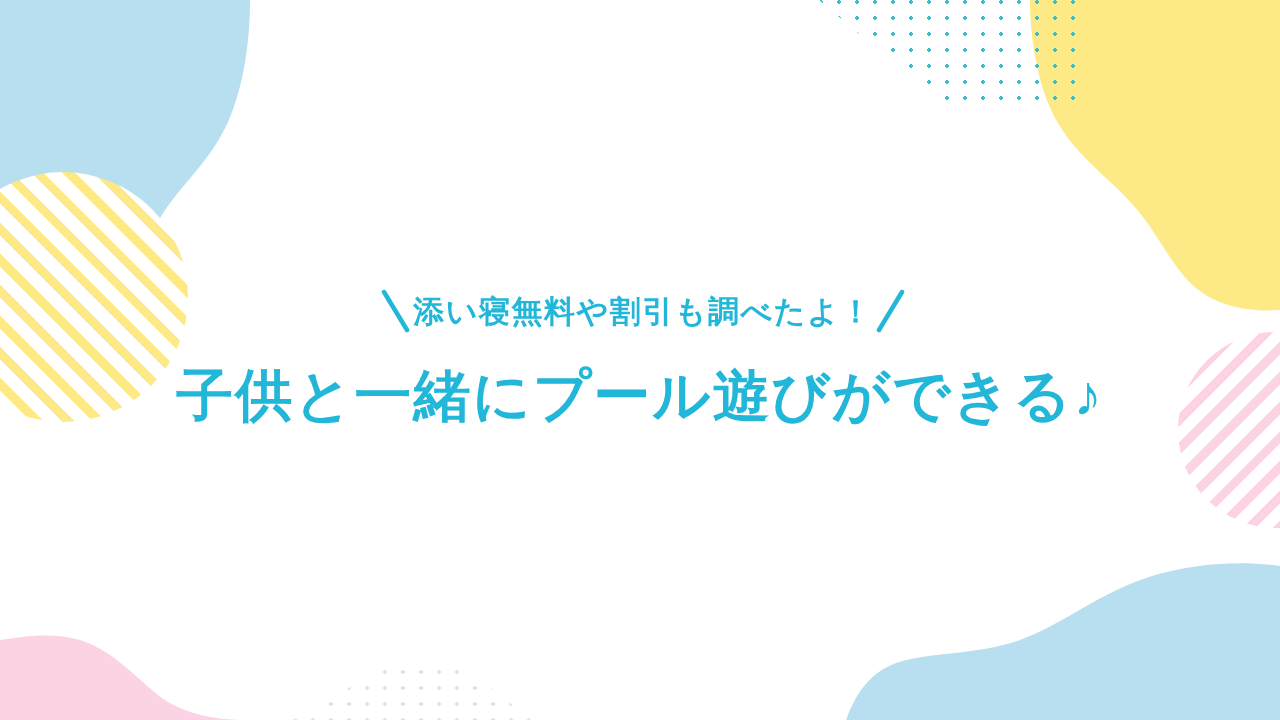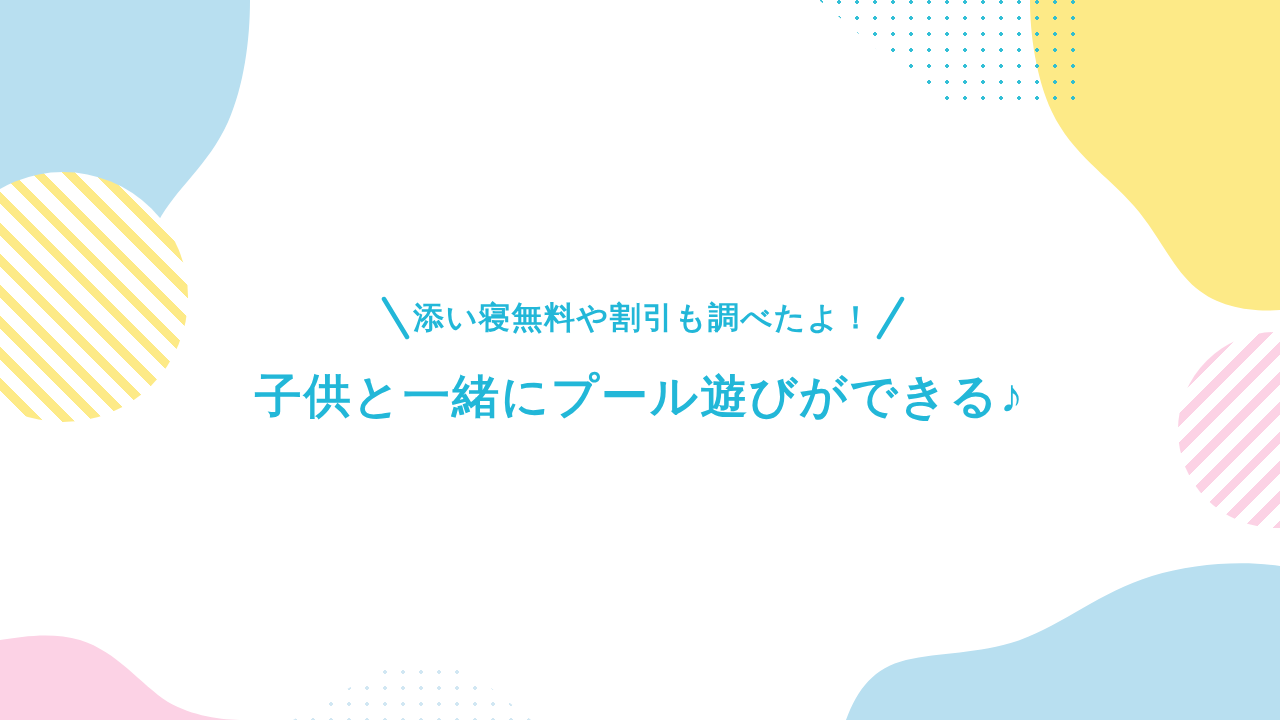--- a/index.html
+++ b/index.html
@@ -126,21 +126,21 @@
     font-weight: bold;
     letter-spacing: 1.5px;
     white-space: nowrap;
     line-height: 1;
   }
 
   #headline {
     text-align: center;
     color: #22b7d8;
     font-weight: bold;
-    font-size: 47px;
+    font-size: 57px;
     line-height: 1.25;
     letter-spacing: 2px;
     white-space: nowrap;
   }
 
   #headline .line { display: block; }
 </style>
 </head>
 <body>
 

